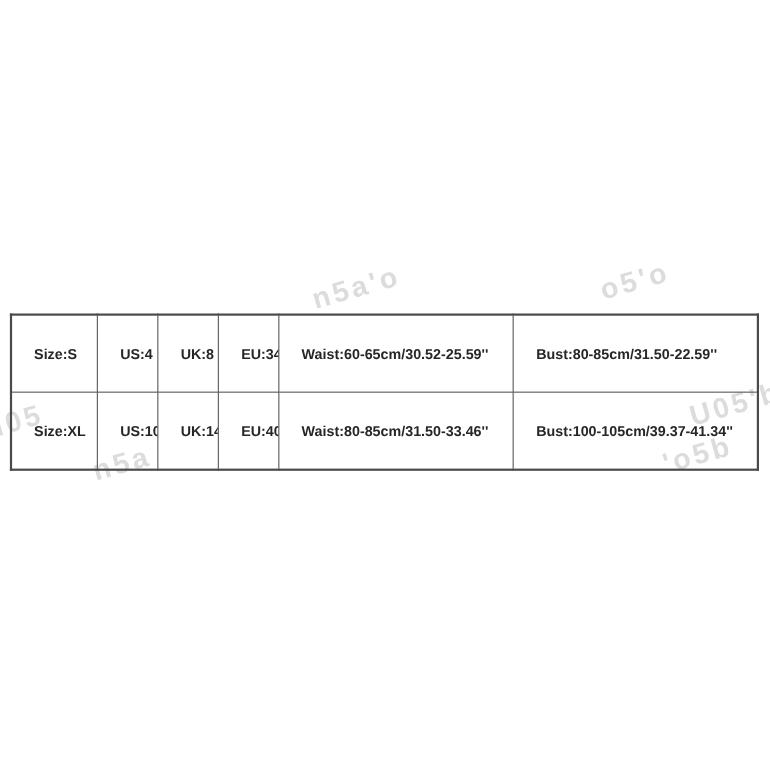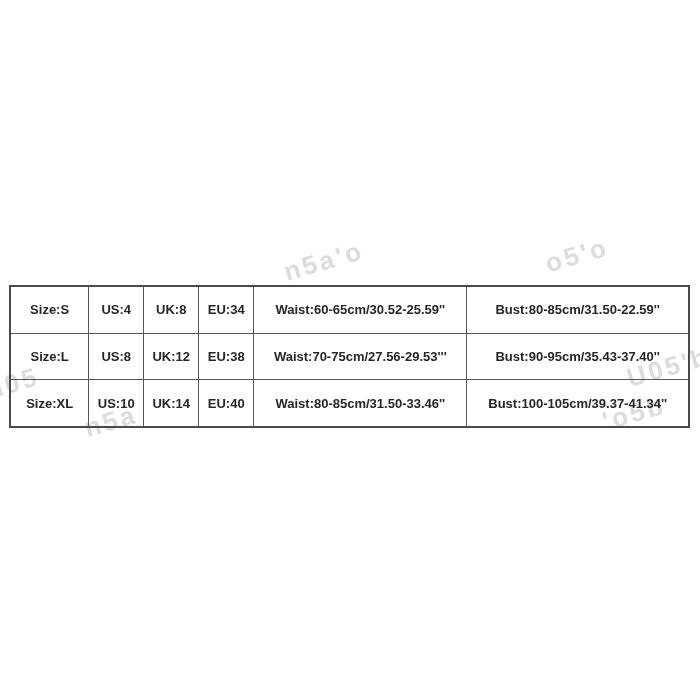--- a/index.html
+++ b/index.html
@@ -35,26 +35,25 @@
   }
   table.size-chart {
     width: 100%;
     height: 100%;
     border-collapse: collapse;
     table-layout: fixed;
     border: 2px solid #4a4a4a;
   }
   table.size-chart td {
     border: 1.5px solid #575757;
-    text-align: center;
     vertical-align: middle;
     font-size: 13px;
     font-weight: bold;
     color: #262626;
-    padding: 0 2px;
+    padding: 0 20px;
     white-space: nowrap;
     overflow: hidden;
   }
   col.c-size  { width: 11.6%; }
   col.c-us    { width: 8.1%; }
   col.c-uk    { width: 8.1%; }
   col.c-eu    { width: 8.1%; }
   col.c-waist { width: 31.4%; }
   col.c-bust  { width: 32.7%; }
 </style>
@@ -83,28 +82,20 @@
       <tbody id="size-chart-body">
           <tr>
             <td>Size:S</td>
             <td>US:4</td>
             <td>UK:8</td>
             <td>EU:34</td>
             <td>Waist:60-65cm/30.52-25.59''</td>
             <td>Bust:80-85cm/31.50-22.59''</td>
           </tr>
           <tr>
-            <td>Size:L</td>
-            <td>US:8</td>
-            <td>UK:12</td>
-            <td>EU:38</td>
-            <td>Waist:70-75cm/27.56-29.53'''</td>
-            <td>Bust:90-95cm/35.43-37.40''</td>
-          </tr>
-          <tr>
             <td>Size:XL</td>
             <td>US:10</td>
             <td>UK:14</td>
             <td>EU:40</td>
             <td>Waist:80-85cm/31.50-33.46''</td>
             <td>Bust:100-105cm/39.37-41.34''</td>
           </tr>
         </tbody>
     </table>
   </div>

